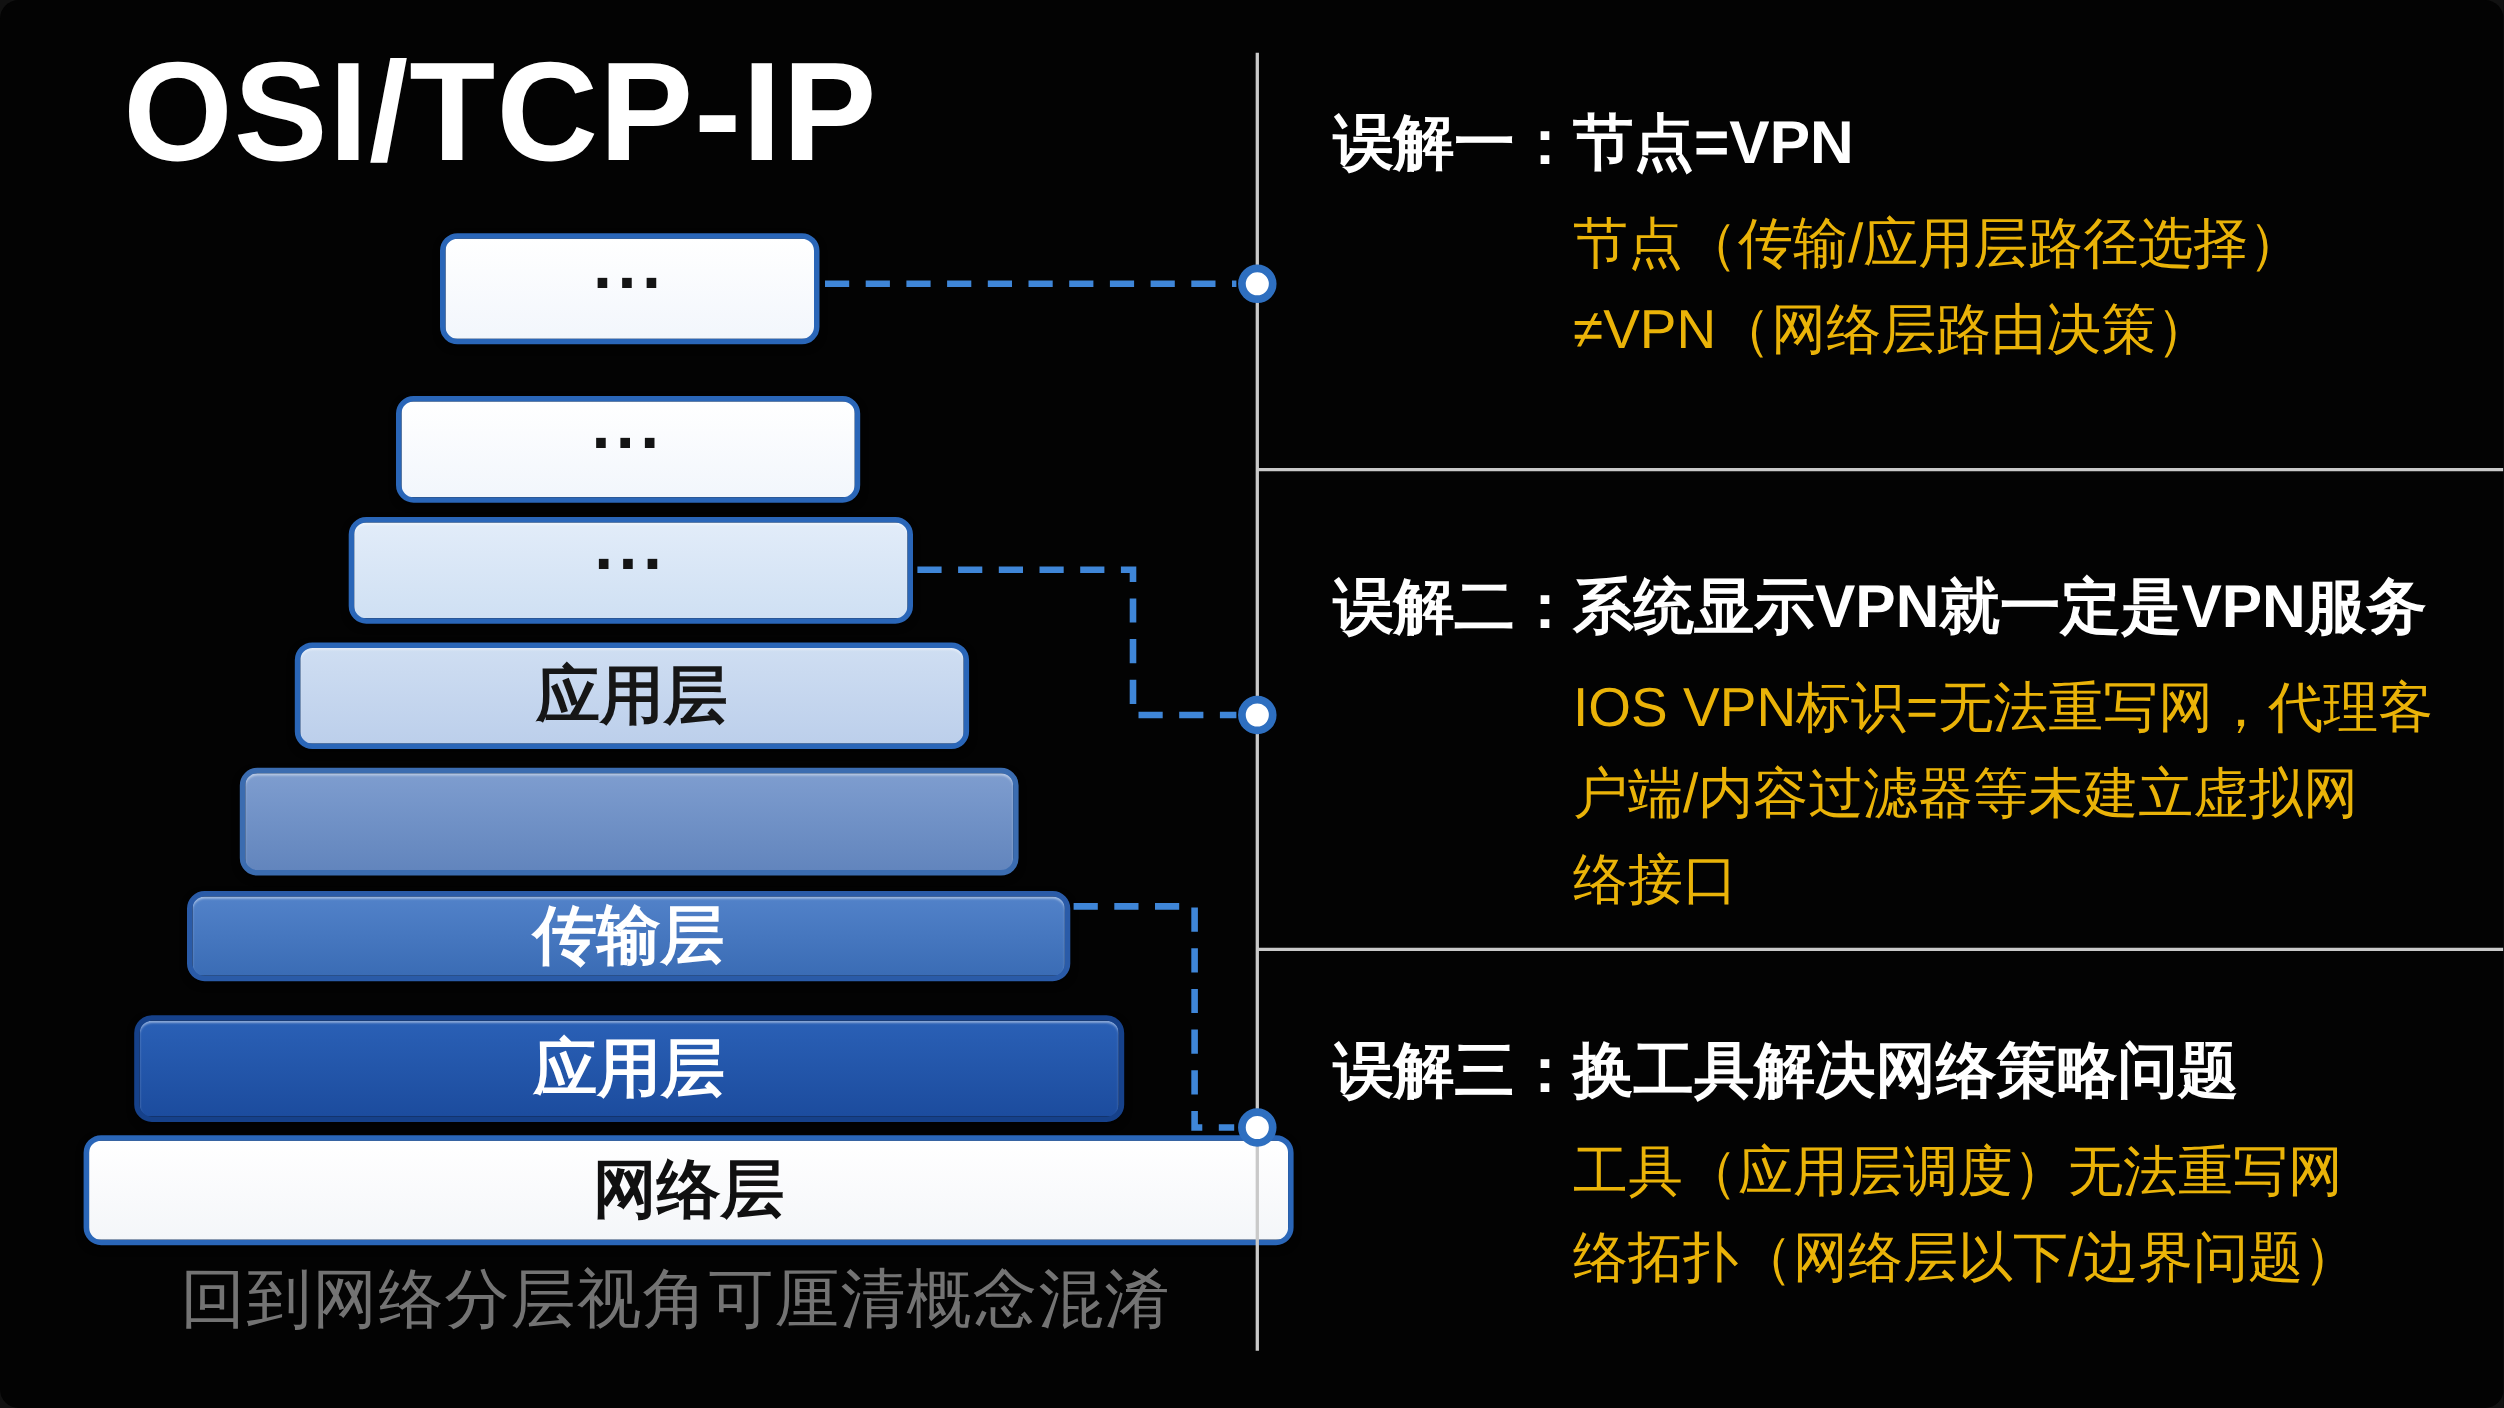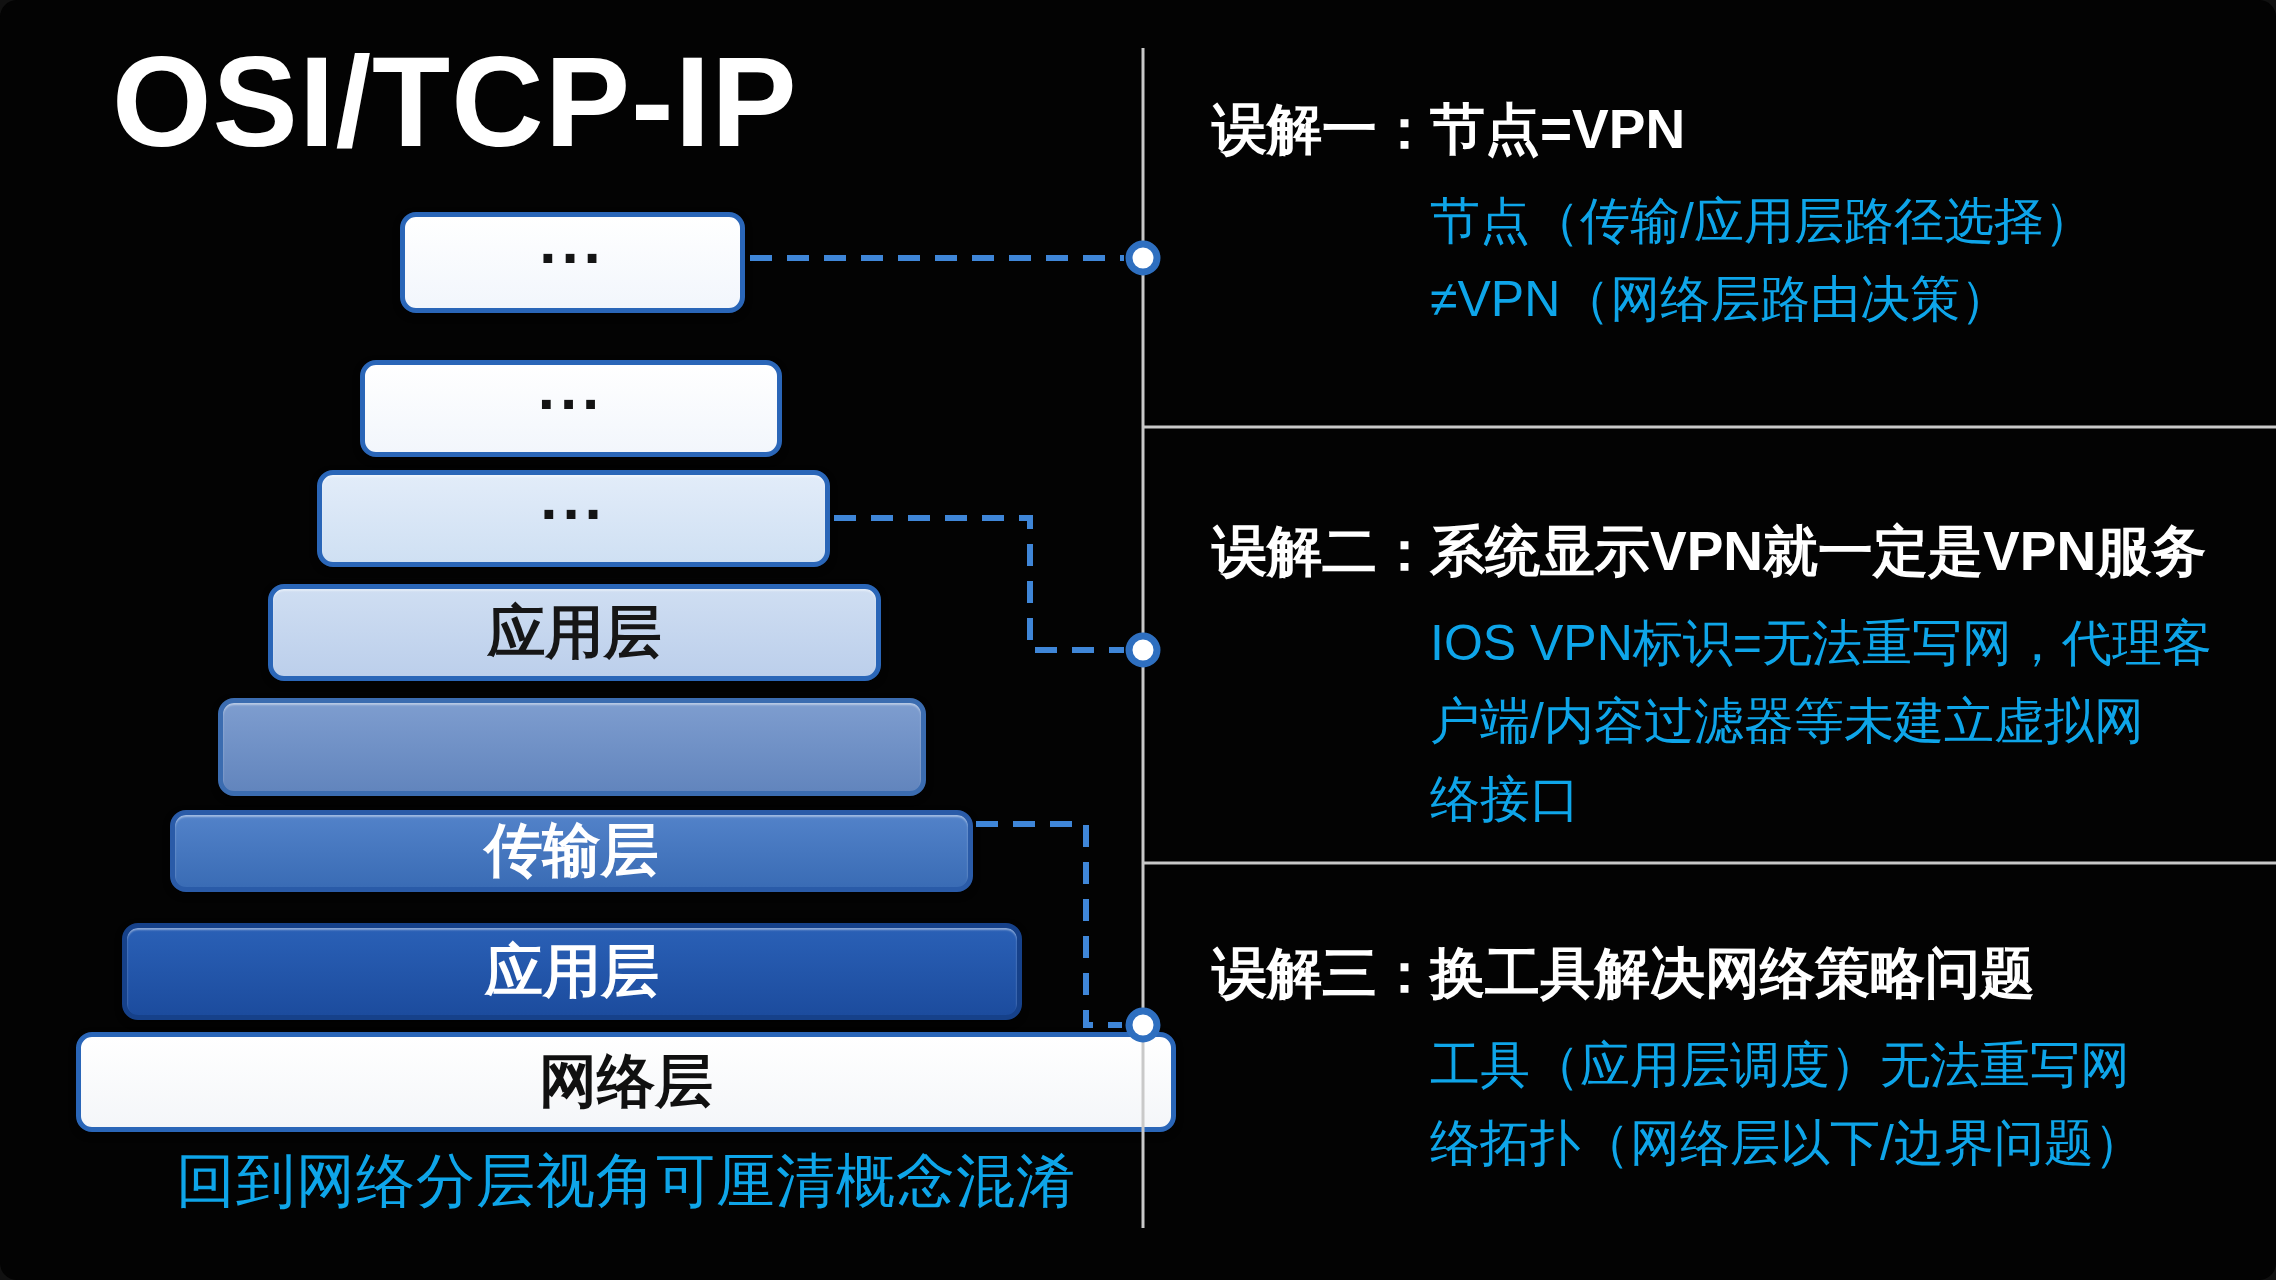--- a/index.html
+++ b/index.html
@@ -31,38 +31,38 @@
   .layer.dots .lbl{transform:translateY(-30%);}
   .l1{left:400px;top:212px;width:345px;height:101px;}
   .l2{left:360px;top:360px;width:422px;height:97px;}
   .l3{left:317px;top:470px;width:513px;height:97px;}
   .l4{left:268px;top:584px;width:613px;height:97px;}
   .l5{left:218px;top:698px;width:708px;height:98px;}
   .l6{left:170px;top:810px;width:803px;height:82px;}
   .l7{left:122px;top:923px;width:900px;height:97px;}
   .l8{left:76px; top:1032px;width:1100px;height:100px;}
   .pyramid-caption{
-    position:absolute;left:176px;top:1142px;
-    font-size:59px;font-weight:500;color:#0ea5e9;
+    position:absolute;left:164px;top:1142px;
+    font-size:59px;font-weight:500;color:#737373;
     letter-spacing:1px;white-space:nowrap;
   }
   
   .overlay{position:absolute;left:0;top:0;width:2276px;height:1280px;pointer-events:none;}
   
   .section{position:absolute;left:1212px;color:#ffffff;}
   .s1{top:94px;}
   .s2{top:516px;}
   .s3{top:938px;}
   .section .heading{
     font-size:55px;font-weight:700;line-height:70px;white-space:nowrap;
   }
   .section .heading .hlabel{display:inline-block;width:218px;}
   .section .body{
     margin-left:218px;margin-top:18px;
-    font-size:50px;font-weight:400;color:#0ea5e9;
+    font-size:50px;font-weight:400;color:#eab308;
   }
   .section .body .bline{line-height:78px;white-space:nowrap;}
 </style>
 </head>
 <body>
 
 <div class="canvas">
 
   <div class="page-title">OSI/TCP-IP</div>
 

